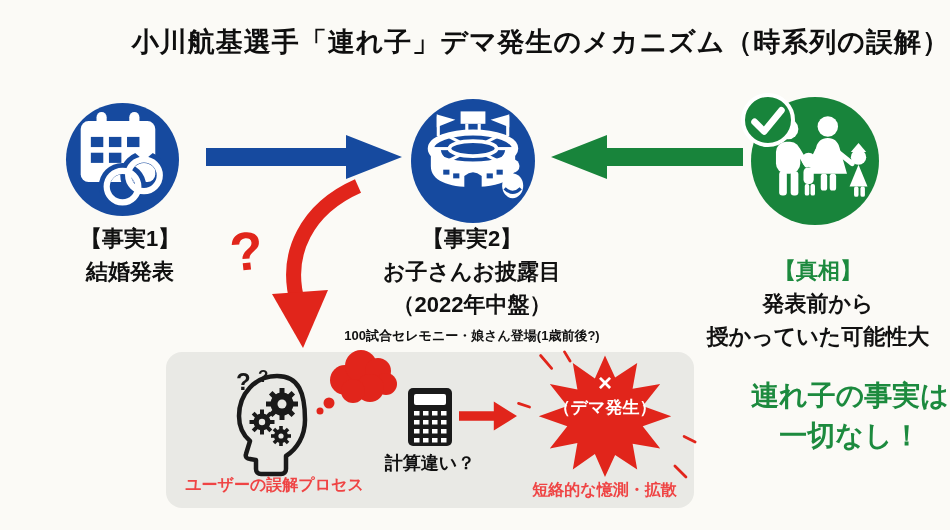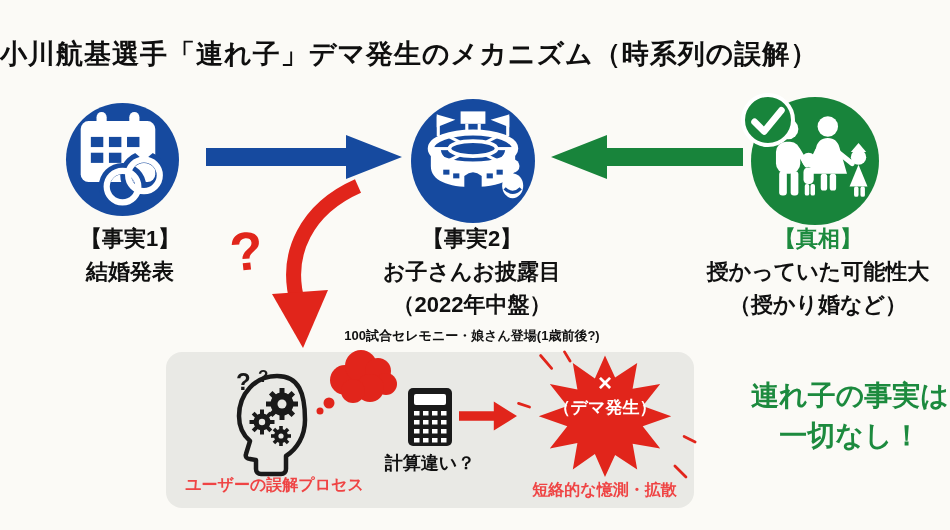--- a/index.html
+++ b/index.html
@@ -5,31 +5,31 @@
   html,body{margin:0;padding:0;}
   body{
     width:950px;height:530px;
     background:#fbfaf6;
     font-family:"Liberation Sans", sans-serif;
     overflow:hidden;
   }
   #stage{position:relative;width:950px;height:530px;}
   .abs{position:absolute;}
   .title{
-    left:0;top:36px;width:950px;text-align:left;
+    left:0;top:24px;width:950px;text-align:right;
     font-size:27px;font-weight:bold;color:#0f0f0f;letter-spacing:1px;
   }
   .circle{border-radius:50%;}
   .blue-bg{background:#164a9f;}
   .green-bg{background:#18843b;}
   .fact{ text-align:center;color:#111;font-weight:bold; }
   .fact .h, .fact .l{ font-size:22px;line-height:33px; }
   .fact .cap{ font-size:16px;line-height:20px;margin-top:5px; }
   .fact .cap.small{ font-size:13px; }
-  .green-head{ color:#1c8a3e; }
+  .green-head{ color:#1c8a3e;margin-top:32px; }
   .big-q{
     color:#e1251b;font-size:54px;font-weight:bold;
     transform:rotate(-6deg);line-height:54px;
   }
   .graybox{
     background:#e9e9e5;border-radius:16px;
   }
   .boxlabel{ font-weight:bold;color:#ef4444;font-size:16px;text-align:center; }
   .calc-label{ font-weight:bold;color:#111;font-size:18px;text-align:center; }
   .burst-text{ text-align:center;color:#ffffff;font-weight:bold; }
@@ -159,22 +159,22 @@
 
   <div class="abs fact" style="left:302px;top:222px;width:340px;">
     <div class="h">【事実2】</div>
     <div class="l">お子さんお披露目</div>
     <div class="l">（2022年中盤）</div>
     <div class="cap small">100試合セレモニー・娘さん登場(1歳前後?)</div>
   </div>
 
   <div class="abs fact" style="left:690px;top:222px;width:256px;">
     <div class="h green-head">【真相】</div>
+    <div class="l">発表前から</div>
     <div class="l">授かっていた可能性大</div>
-    <div class="l">（授かり婚など）</div>
   </div>
 
   <div class="abs big-q" style="left:230px;top:224px;">?</div>
 
   <div class="abs" style="left:258px;top:178px;width:115px;height:178px;">
     <svg viewBox="0 0 115 178" width="115" height="178">
       <path d="M100,8 C50,30 25,75 40,126" fill="none" stroke="#e1251b" stroke-width="15"></path>
       <polygon points="14,116 70,112 45,170" fill="#e1251b"></polygon>
     </svg>
   </div>

